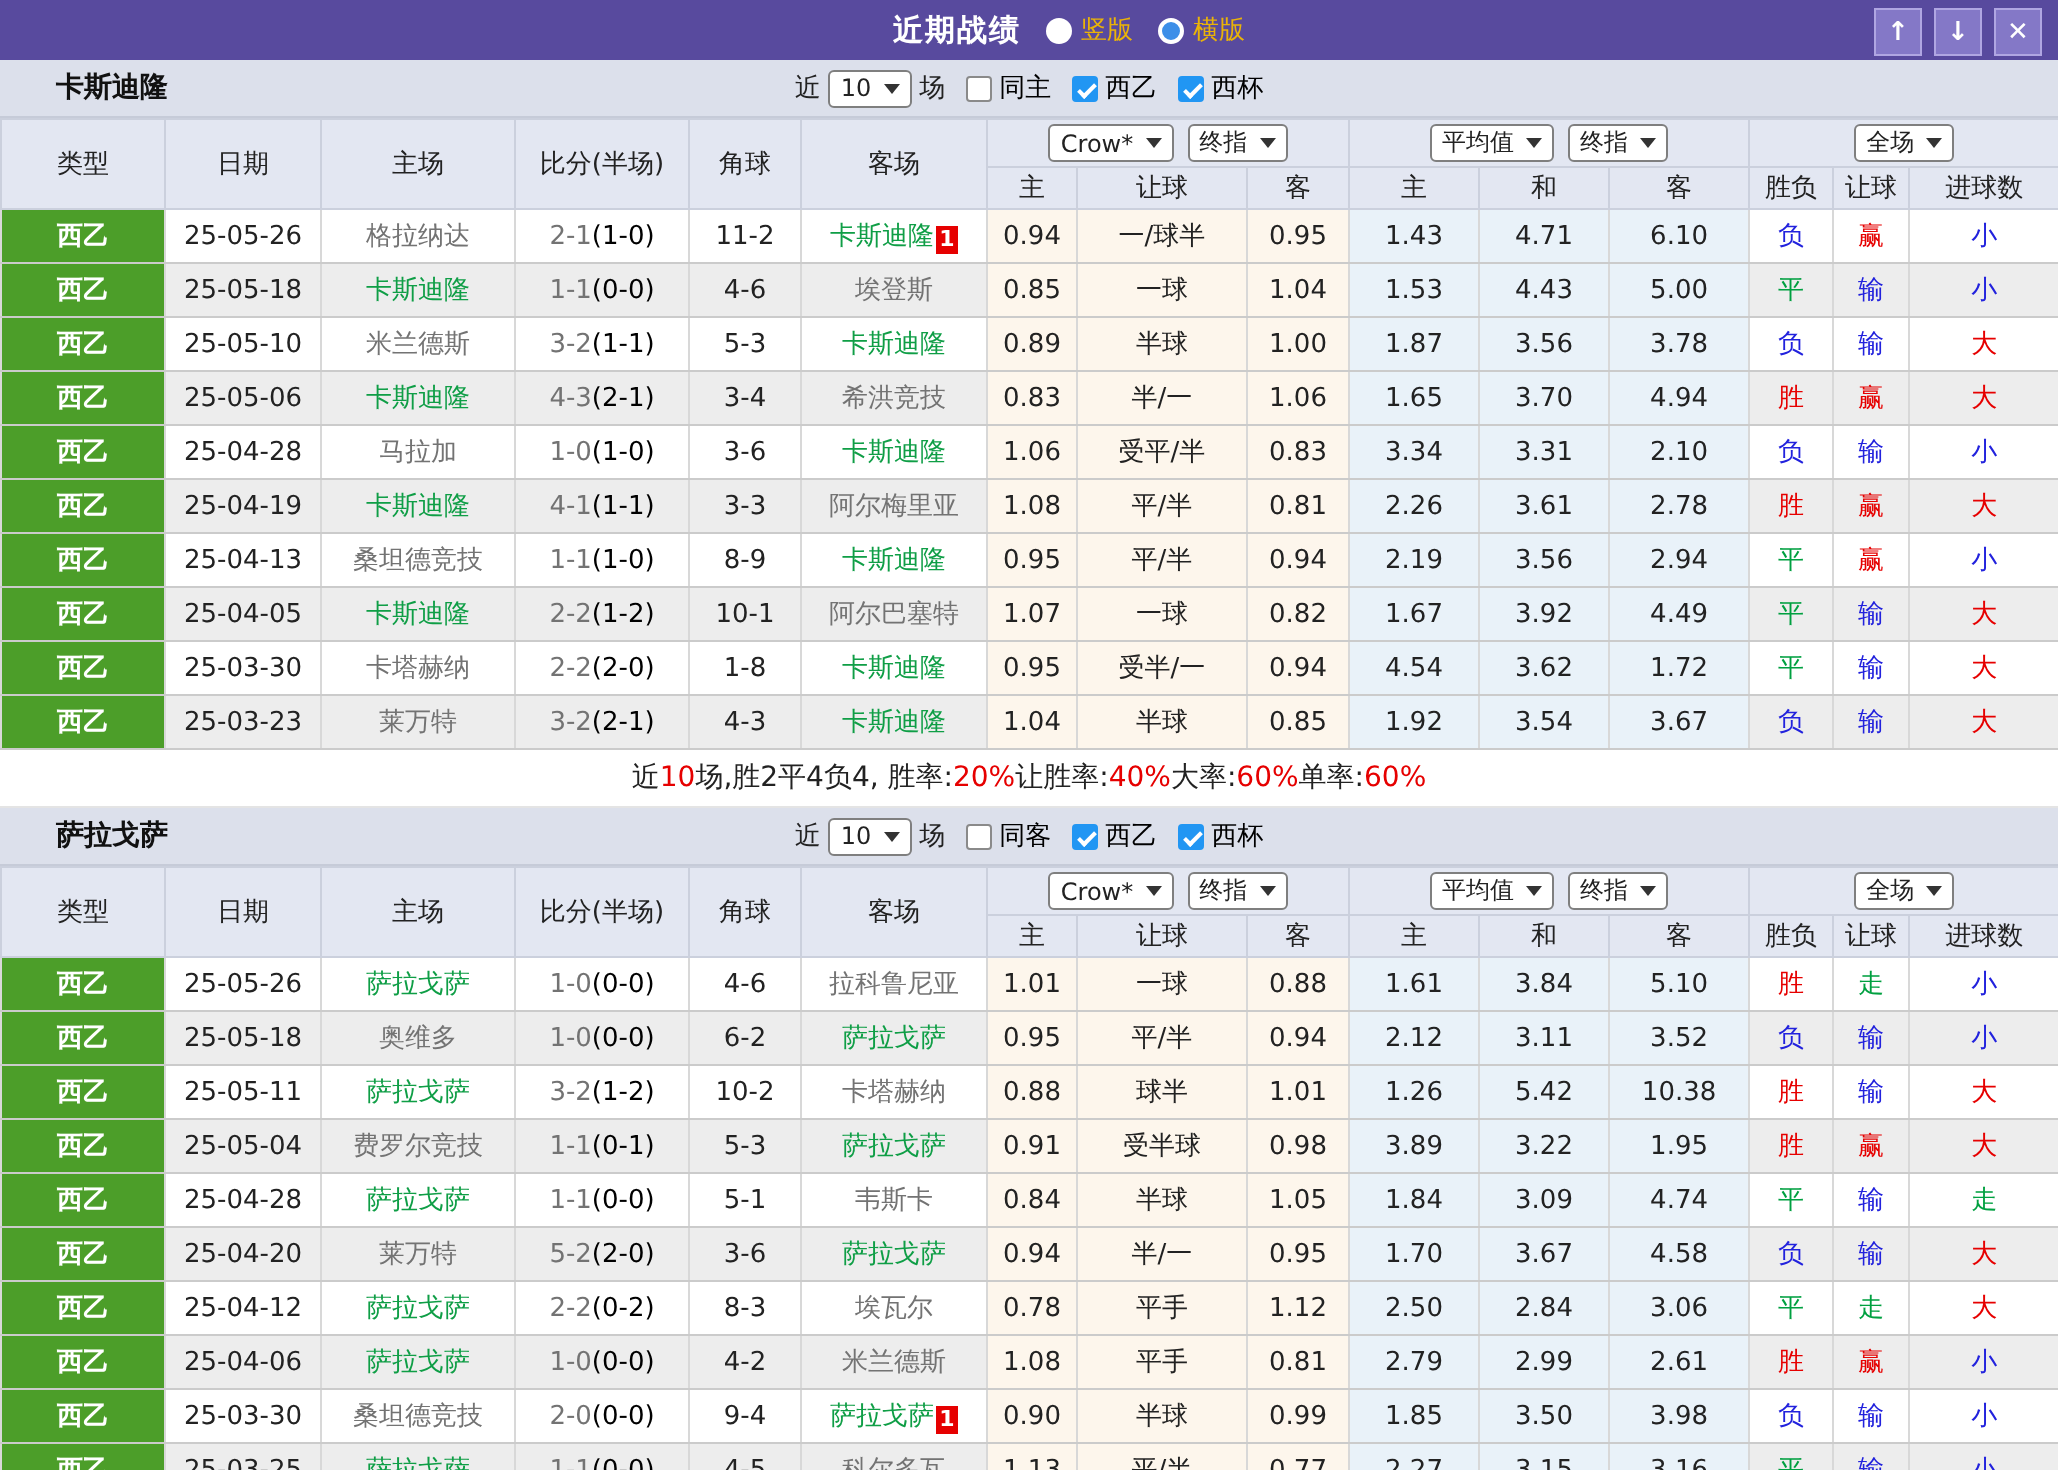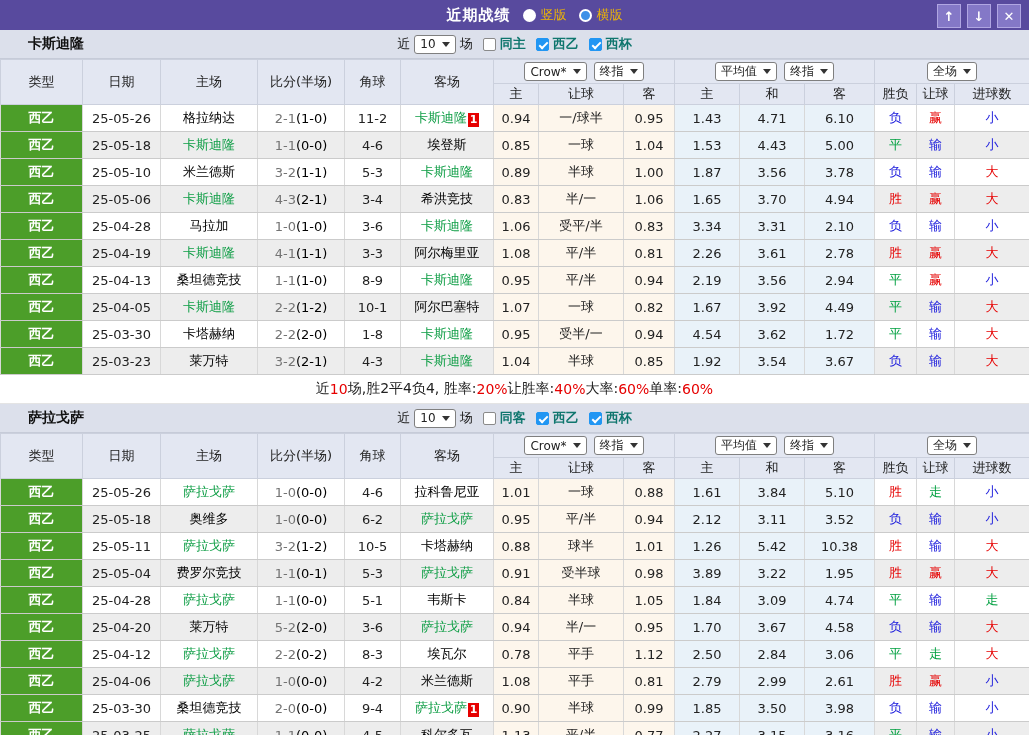--- a/index.html
+++ b/index.html
@@ -24,39 +24,39 @@
   .filterbox{margin:0 auto;display:flex;align-items:center;gap:4px;font-size:13px;}
   .flabel{color:#222;}
   .selbox{display:inline-flex;align-items:center;background:#fff;border:1px solid #7f7f7f;border-radius:3px;
     height:19px;padding:0 5px;font-size:12px;gap:6px;cursor:pointer;box-sizing:border-box;white-space:nowrap;}
   .chev{width:0;height:0;border-left:4px solid transparent;border-right:4px solid transparent;border-top:5px solid #333;}
   .cb{width:13px;height:13px;border:1px solid #8a8a8a;background:#fff;border-radius:2px;display:inline-block;
     box-sizing:border-box;position:relative;cursor:pointer;margin-left:6px;}
   .cb.checked{background:#2196f3;border-color:#2196f3;}
   .cb.checked::after{content:"";position:absolute;left:4px;top:1px;width:3px;height:7px;
     border-right:2px solid #fff;border-bottom:2px solid #fff;transform:rotate(45deg);}
-  .cb-label{color:#0f766e;font-weight:bold;}
+  .cb-label{color:#000000;}
 
   
   table.matches{border-collapse:collapse;table-layout:fixed;width:1029px;font-size:13px;}
   table.matches th{font-weight:normal;background:#e3e7f2;border:1px solid #cbd0dd;color:#222;}
   tr.group-row th{height:21px;}
   tr.sub-row th{height:17px;font-size:13px;}
   th.group-cell{background:#e3e7f2;}
   .group-inner{display:flex;justify-content:center;align-items:flex-start;gap:7px;}
   table.matches td{height:24px;text-align:center;vertical-align:middle;
     border-bottom:1px solid #cbcbcb;border-right:1px solid #d8d8d8;border-left:1px solid #d8d8d8;
     overflow:hidden;white-space:nowrap;}
   td.type-cell{background:#4c9e29;color:#fff;font-weight:bold;border-bottom:1px solid #e9e9e9;}
   tr.even td.plain{background:#ededed;}
   tr.odd td.plain{background:#ffffff;}
   td.odds-cell{background:#fdf6ec;}
   td.avg-cell{background:#e9f2f9;}
   .team-green{color:#0f9e46;}
-  .team-plain{color:#000000;}
+  .team-plain{color:#737373;}
   .badge{display:inline-block;background:#e60000;color:#fff;font-size:11px;line-height:14px;
     width:11px;height:14px;margin-left:1px;vertical-align:-1px;font-weight:bold;}
   .ft{color:#737373;}
   .ht{color:#000000;}
   .res-red{color:#e60000;}
   .res-green{color:#00a040;}
   .res-blue{color:#2222dd;}
 
   
   .summary{height:29px;display:flex;align-items:center;justify-content:center;font-size:14px;
@@ -492,21 +492,21 @@
               <td class="avg-cell">3.52</td>
               <td class="plain res-blue">负</td>
               <td class="plain res-blue">输</td>
               <td class="plain res-blue">小</td>
             </tr>
             <tr class="odd">
               <td class="type-cell">西乙</td>
               <td class="plain">25-05-11</td>
               <td class="plain"><span class="team-green">萨拉戈萨</span></td>
               <td class="plain"><span class="ft">3-2</span><span class="ht">(1-2)</span></td>
-              <td class="plain">10-5</td>
+              <td class="plain">10-2</td>
               <td class="plain"><span class="team-plain">卡塔赫纳</span></td>
               <td class="odds-cell">0.88</td>
               <td class="odds-cell">球半</td>
               <td class="odds-cell">1.01</td>
               <td class="avg-cell">1.26</td>
               <td class="avg-cell">5.42</td>
               <td class="avg-cell">10.38</td>
               <td class="plain res-red">胜</td>
               <td class="plain res-blue">输</td>
               <td class="plain res-red">大</td>

